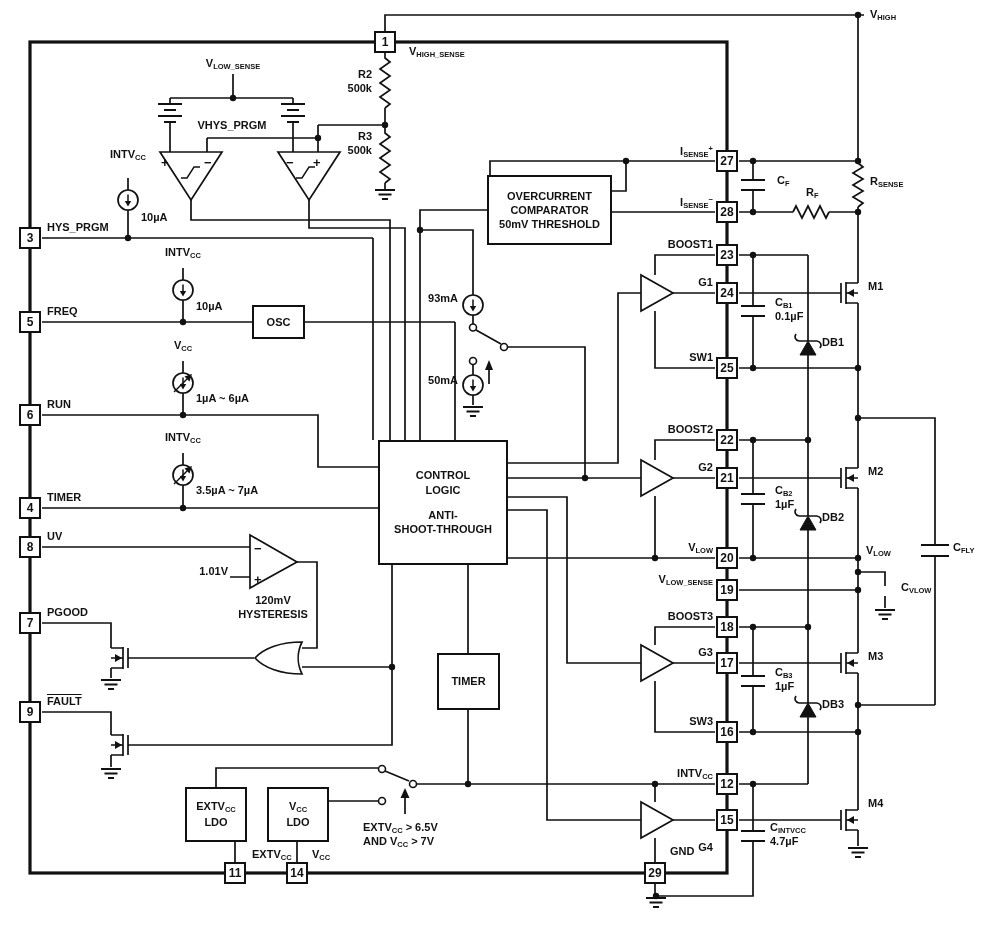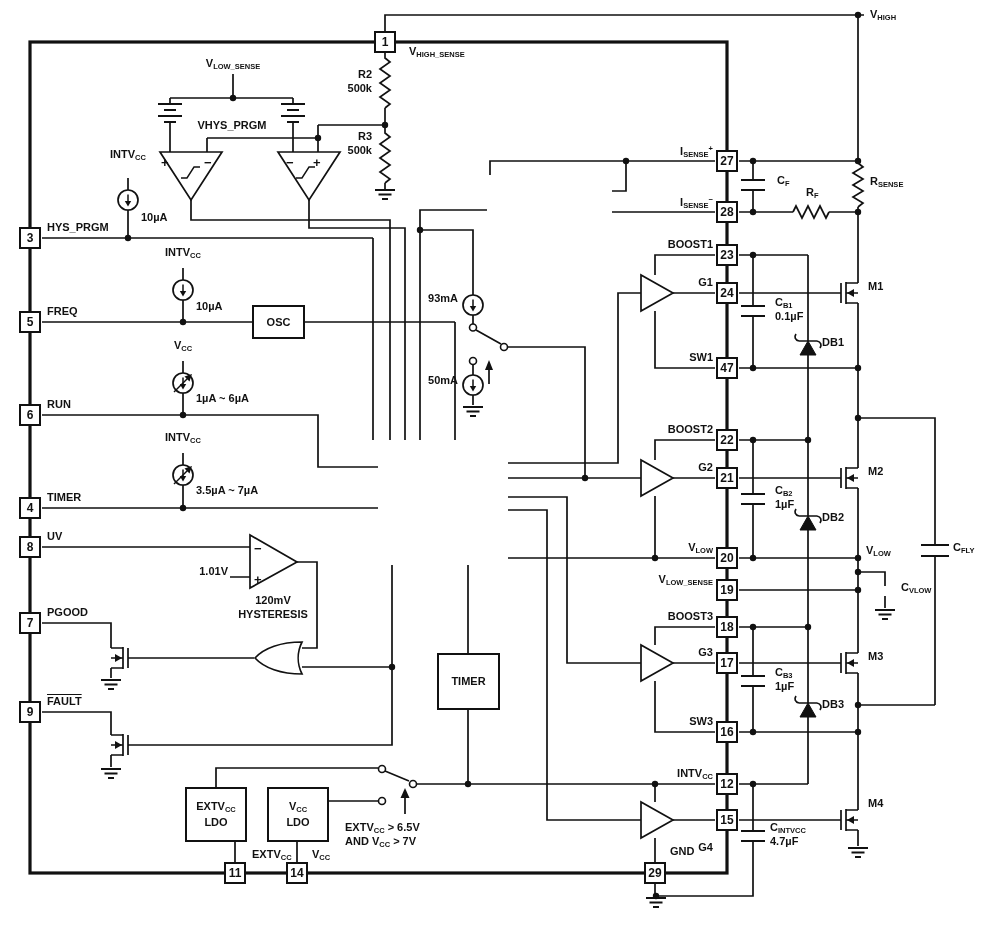--- a/index.html
+++ b/index.html
@@ -262,21 +262,21 @@
 <div class="pin" style="left:716px;top:201px">
       <span>28</span>
     </div>
 <div class="pin" style="left:716px;top:244px">
       <span>23</span>
     </div>
 <div class="pin" style="left:716px;top:282px">
       <span>24</span>
     </div>
 <div class="pin" style="left:716px;top:357px">
-      <span>47</span>
+      <span>25</span>
     </div>
 <div class="pin" style="left:716px;top:429px">
       <span>22</span>
     </div>
 <div class="pin" style="left:716px;top:467px">
       <span>21</span>
     </div>
 <div class="pin" style="left:716px;top:547px">
       <span>20</span>
     </div>
@@ -294,20 +294,32 @@
     </div>
 <div class="pin" style="left:716px;top:773px">
       <span>12</span>
     </div>
 <div class="pin" style="left:716px;top:809px">
       <span>15</span>
     </div>
 
 <div class="blk" style="left:252px;top:305px;width:53px;height:34px">
   <div>OSC</div>
+</div>
+<div class="blk" style="left:487px;top:175px;width:125px;height:70px">
+  <div>OVERCURRENT</div>
+  <div>COMPARATOR</div>
+  <div>50mV THRESHOLD</div>
+</div>
+<div class="blk" style="left:378px;top:440px;width:130px;height:125px">
+  <div>CONTROL</div>
+  <div>LOGIC</div>
+  <div class="gap"></div>
+  <div>ANTI-</div>
+  <div>SHOOT-THROUGH</div>
 </div>
 <div class="blk" style="left:437px;top:653px;width:63px;height:57px">
   <div>TIMER</div>
 </div>
 <div class="blk" style="left:185px;top:787px;width:62px;height:55px">
   <div><span>EXTV</span><sub>CC</sub></div>
   <div>LDO</div>
 </div>
 <div class="blk" style="left:267px;top:787px;width:62px;height:55px">
   <div><span>V</span><sub>CC</sub></div>
@@ -349,21 +361,21 @@
       <div>120mV</div>
       <div>HYSTERESIS</div>
     </div>
 
 <div class="lb" style="left:47px;top:606px"><span>PGOOD</span></div>
 <div class="lb" style="left:47px;top:695px"><span class="ovl">FAULT</span></div>
 
 <div class="lb" style="right:542px;top:292px;position:absolute;text-align:right"><span>93mA</span></div>
 <div class="lb" style="right:542px;top:374px;position:absolute;text-align:right"><span>50mA</span></div>
 
-<div class="lb two" style="left:345px;top:821px">
+<div class="lb two" style="left:363px;top:821px">
   <div><span>EXTV</span><sub>CC</sub><span> &gt; 6.5V</span></div>
   <div><span>AND V</span><sub>CC</sub><span> &gt; 7V</span></div>
 </div>
 <div class="lb" style="left:252px;top:848px"><span>EXTV</span><sub>CC</sub></div>
 <div class="lb" style="left:312px;top:848px"><span>V</span><sub>CC</sub></div>
 <div class="lb" style="left:670px;top:845px"><span>GND</span></div>
 
 <div class="pr" style="top:144px"><span>I</span><sub>SENSE</sub><sup>+</sup></div>
 <div class="pr" style="top:195px"><span>I</span><sub>SENSE</sub><sup>−</sup></div>
 <div class="pr" style="top:238px"><span>BOOST1</span></div>

